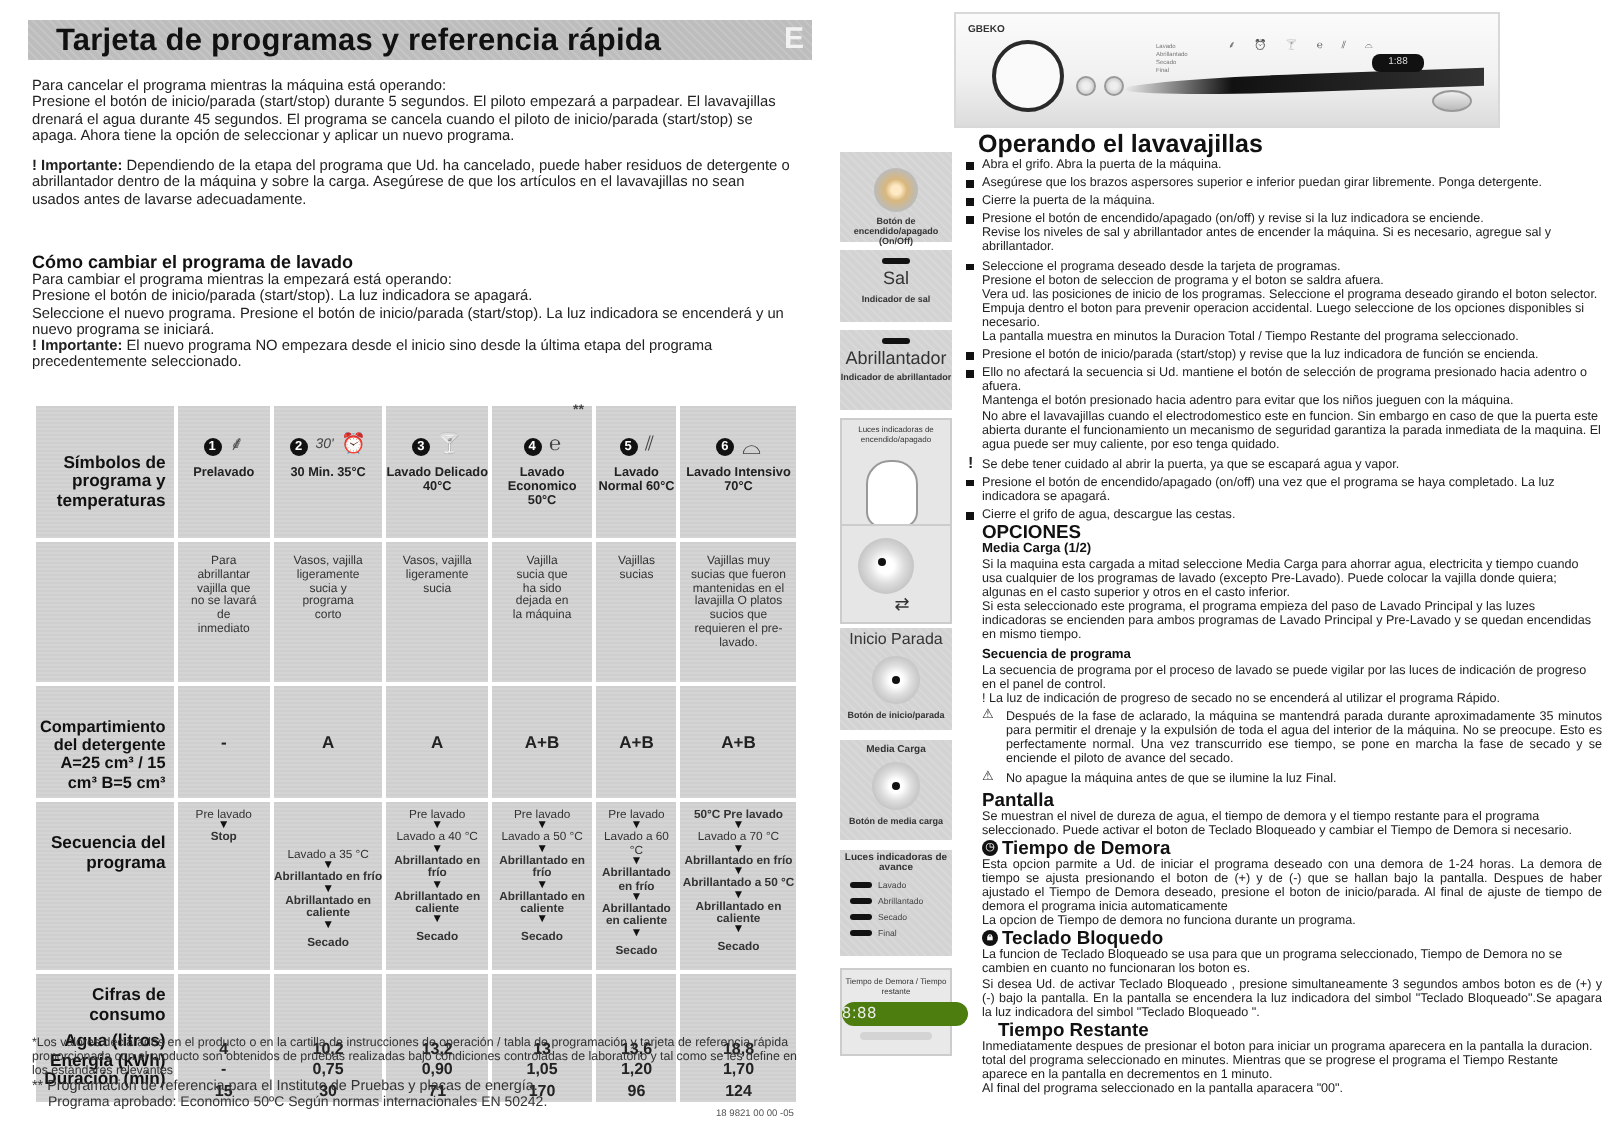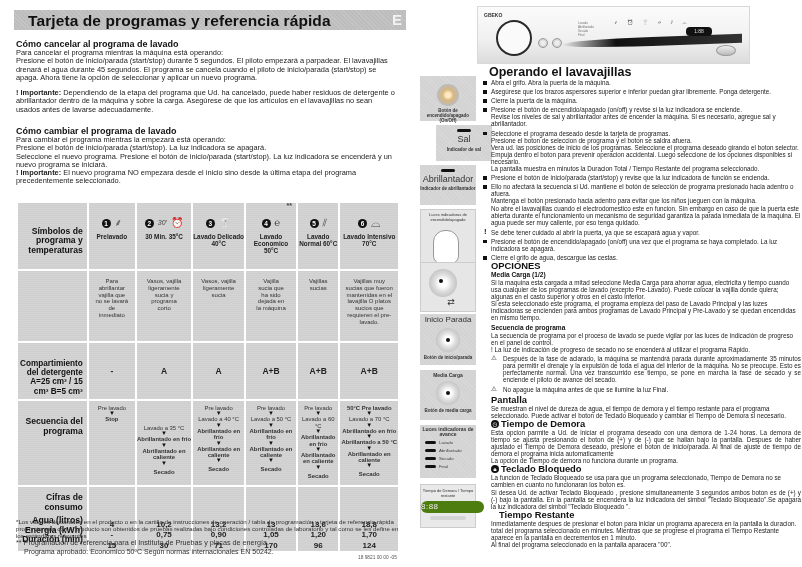--- a/index.html
+++ b/index.html
@@ -94,21 +94,20 @@
 </head>
 <body>
 
 <div class="left">
   <div class="title-bar" style="width:392px;">
     <span class="title">Tarjeta de programas y referencia rápida</span>
     <span class="lang">E</span>
   </div>
 
   <div class="section" style="top:39px;">
-    <h3>Cómo cancelar al programa de lavado</h3>
     <p>Para cancelar el programa mientras la máquina está operando:</p>
     <p>Presione el botón de inicio/parada (start/stop) durante 5 segundos. El piloto empezará a parpadear.  El lavavajillas drenará el agua durante 45 segundos.  El programa se cancela cuando el piloto de inicio/parada (start/stop) se apaga.  Ahora tiene la opción de seleccionar y aplicar un nuevo programa.</p>
     <div class="gap"></div>
     <p class="imp"><b>! Importante:</b><span> Dependiendo de la etapa del programa que Ud. ha cancelado, puede haber residuos de detergente o abrillantador dentro de la máquina y sobre la carga. Asegúrese de que los artículos en el lavavajillas no sean usados antes de lavarse adecuadamente.</span></p>
   </div>
 
   <div class="section" style="top:126px;">
     <h3>Cómo cambiar el programa de lavado</h3>
     <p>Para cambiar el programa mientras la empezará está operando:</p>
     <p>Presione el botón de inicio/parada (start/stop).  La luz indicadora se apagará.</p>
@@ -338,21 +337,21 @@
     <div class="progs" style="left:136px;filter:grayscale(1);">⸙  ⏰  🍸  ℮  ⫽  ⌓</div>
     <div class="swoosh"></div>
     <div class="display">1:88</div>
     <div class="handle"></div>
   </div>
 
   <div class="side-box" style="top:76px;height:45px;">
     <div class="onoff"></div>
     <div class="cap">Botón de encendido/apagado (On/Off)</div>
   </div>
-  <div class="side-box" style="top:125px;height:36px;margin-left:16px;">
+  <div class="side-box" style="top:125px;height:36px;">
     <div class="bar"></div>
     <div class="big">Sal</div>
     <div class="cap" style="margin-top:3px">Indicador de sal</div>
   </div>
   <div class="side-box" style="top:165px;height:40px;">
     <div class="bar"></div>
     <div class="big">Abrillantador</div>
     <div class="cap" style="margin-top:2px">Indicador de abrillantador</div>
   </div>
   <div class="side-box photo" style="top:209px;height:58px;">

